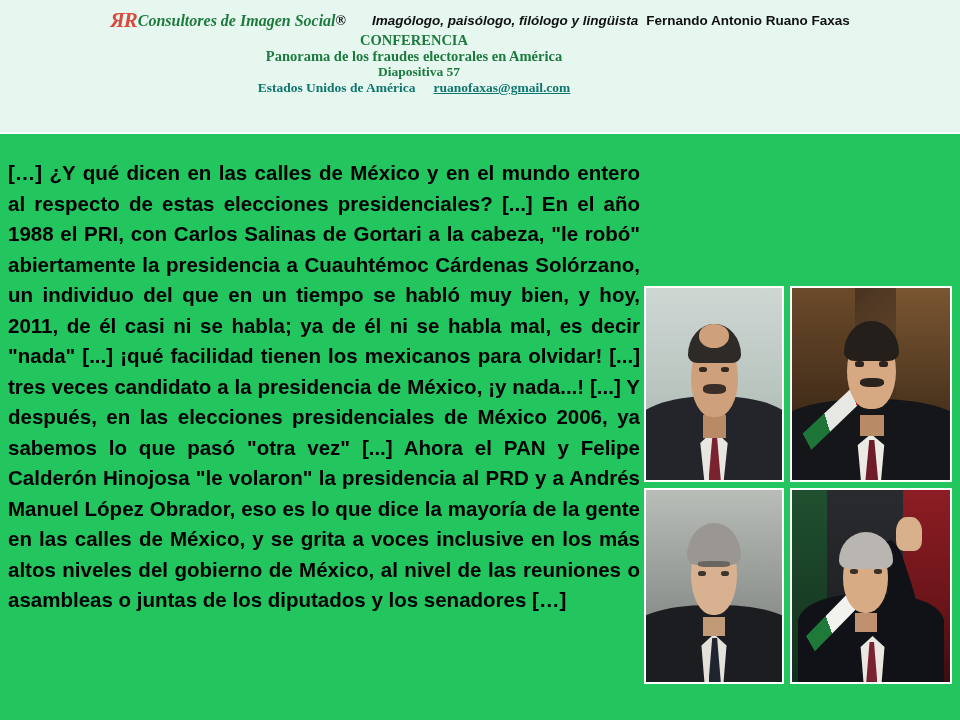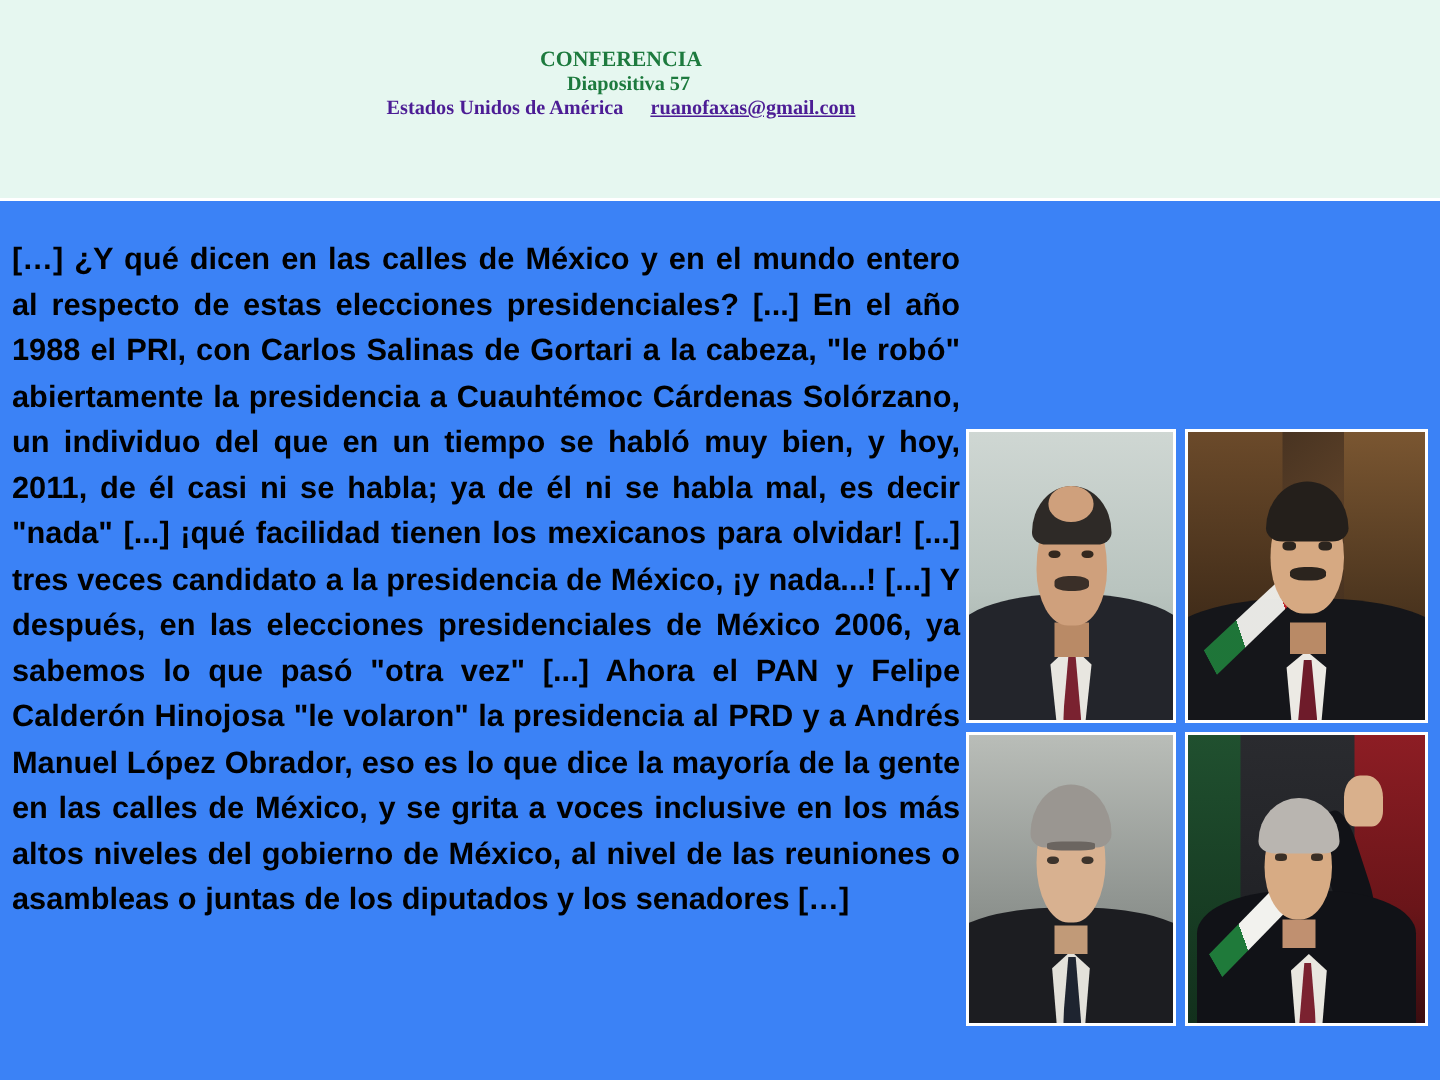--- a/index.html
+++ b/index.html
@@ -102,38 +102,38 @@
     font-size: 14.5px;
     white-space: nowrap;
   }
   .hline.small {
     font-size: 13.5px;
     padding-left: 10px;
   }
   .hline-pair {
     font-family: "Liberation Serif", serif;
     font-weight: bold;
-    color: #4c1d95;
+    color: #0f766e;
     font-size: 13.5px;
     line-height: 16px;
     white-space: nowrap;
   }
   .hline-pair .email {
     margin-left: 18px;
     text-decoration: underline;
   }
 
   
   .body-area {
     position: absolute;
     left: 0;
     top: 134px;
     width: 960px;
     height: 586px;
-    background: #3b82f6;
+    background: #22c55e;
   }
 
   .body-text {
     position: absolute;
     left: 8px;
     top: 24px;
     width: 632px;
     font-family: "Liberation Sans", sans-serif;
     font-weight: bold;
     font-size: 20.5px;
@@ -360,23 +360,27 @@
   .pt4 .eye-l { left: 37%; }
   .pt4 .eye-r { left: 52%; }
 </style>
 </head>
 <body>
 
 <div class="slide">
 
   <div class="header">
 
+    <div class="brand-row">
+      <span class="brand-logo">ЯR</span><span class="brand-name">Consultores de Imagen Social</span><span class="brand-reg">®</span><span class="brand-roles">Imagólogo, paisólogo, filólogo y lingüista</span><span class="brand-author">Fernando Antonio Ruano Faxas</span>
+    </div>
 
     <div class="header-lines">
       <div class="hline">CONFERENCIA</div>
+      <div class="hline">Panorama de los fraudes electorales en América</div>
       <div class="hline small">Diapositiva 57</div>
       <div class="hline-pair">
         <span>Estados Unidos de América</span><span class="email">ruanofaxas@gmail.com</span>
       </div>
     </div>
   </div>
 
   <div class="body-area">
 
     <div class="body-text">[…] ¿Y qué dicen en las calles de México y en el mundo entero al respecto de estas elecciones presidenciales? [...] En el año 1988 el PRI, con Carlos Salinas de Gortari a la cabeza, "le robó" abiertamente la presidencia a Cuauhtémoc Cárdenas Solórzano, un individuo del que en un tiempo se habló muy bien, y hoy, 2011, de él casi ni se habla; ya de él ni se habla mal, es decir "nada" [...] ¡qué facilidad tienen los mexicanos para olvidar! [...] tres veces candidato a la presidencia de México, ¡y nada...! [...] Y después, en las elecciones presidenciales de México 2006, ya sabemos lo que pasó "otra vez" [...] Ahora el PAN y Felipe Calderón Hinojosa "le volaron" la presidencia al PRD y a Andrés Manuel López Obrador, eso es lo que dice la mayoría de la gente en las calles de México, y se grita a voces inclusive en los más altos niveles del gobierno de México, al nivel de las reuniones o asambleas o juntas de los diputados y los senadores […]</div>

